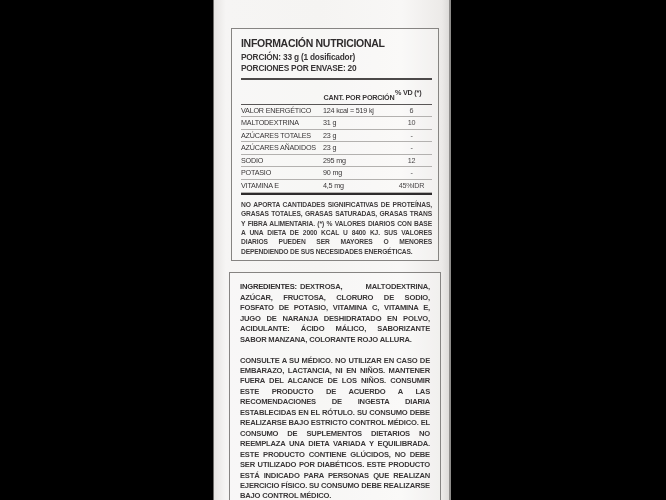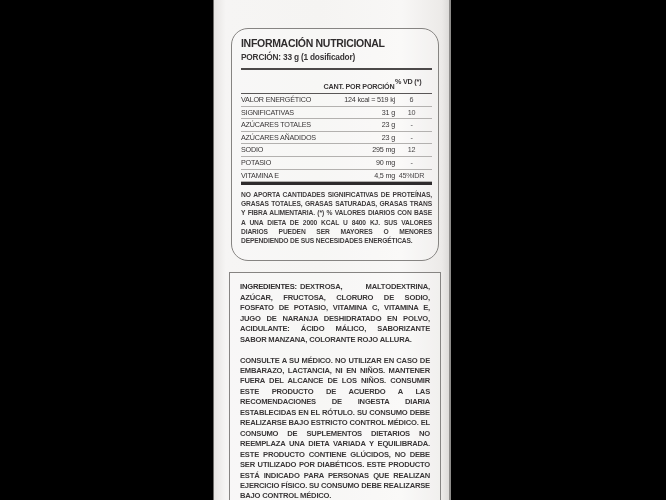--- a/index.html
+++ b/index.html
@@ -15,21 +15,21 @@
     background:linear-gradient(90deg,#e6e4e2 0%,#f6f5f4 5%,#f5f4f2 45%,#f8f7f6 80%,#eceae8 97%,#dddbd9 100%);
     border-left:1px solid #6f6d6b;
     border-right:2px solid #8e8c8a;
   }
   .panel{
     position:absolute;box-sizing:border-box;
     border:1px solid #868482;
     color:#383536;
     background:rgba(255,255,255,0.25);
   }
-  .panel-nutrition{left:17px;top:28px;width:208px;height:233px;padding:7px 6px 5px 9px;border-radius:17px;}
+  .panel-nutrition{left:17px;top:28px;width:208px;height:233px;padding:7px 6px 5px 9px;}
   .panel-info{left:15px;top:272px;width:212px;height:246px;padding:9px 10px;}
 
   .nf-title{
     font-size:10.5px;font-weight:700;letter-spacing:-0.3px;
     margin:1px 0 3px 0;color:#2f2c2d;
   }
   .nf-line{font-size:8.3px;font-weight:700;letter-spacing:-0.2px;line-height:10.5px;}
   .rule-heavy{height:2px;background:#4c4949;margin:5px 0 0 0;}
   .rule-thick{height:2.5px;background:#2e2b2c;margin:0;}
 
@@ -40,21 +40,21 @@
   .tbl-head .h-amount{grid-column:2;text-align:center;font-size:7.2px;font-weight:700;letter-spacing:-0.2px;margin-top:10px;}
   .tbl-head .h-dv{grid-column:3;text-align:left;font-size:7.2px;font-weight:700;letter-spacing:-0.2px;}
 
   .tbl-row{
     display:grid;grid-template-columns:82px 72px 33px;
     line-height:11.6px;border-bottom:1px solid #b3b1af;
     font-size:7.2px;font-weight:400;letter-spacing:-0.2px;
   }
   .tbl-row:last-of-type{border-bottom:none;}
   .c-name{text-align:left;white-space:nowrap;}
-  .c-amount{text-align:right;}
+  .c-amount{text-align:left;}
   .c-dv{text-align:center;color:#4a4748;}
 
   .nf-footnote{
     margin-top:5px;font-size:6.7px;font-weight:700;letter-spacing:-0.15px;
     line-height:9.3px;text-align:justify;color:#403d3e;
   }
 
   .ingredients{
     font-size:7.6px;font-weight:700;letter-spacing:-0.2px;
     line-height:10.6px;text-align:justify;color:#3a3738;margin:0 0 10px 0;
@@ -66,34 +66,35 @@
   }
 </style>
 </head>
 <body>
 
 <div class="photo-strip">
 
   <div class="panel panel-nutrition">
     <div class="nf-title">INFORMACIÓN NUTRICIONAL</div>
     <div class="nf-line">PORCIÓN: 33 g (1 dosificador)</div>
+    <div class="nf-line">PORCIONES POR ENVASE: 20</div>
     <div class="rule-heavy"></div>
 
     <div class="tbl-head">
       <div class="h-amount">CANT. POR PORCIÓN</div>
       <div class="h-dv">% VD (*)</div>
     </div>
 
     <div class="tbl-row">
       <div class="c-name">VALOR ENERGÉTICO</div>
       <div class="c-amount">124 kcal = 519 kj</div>
       <div class="c-dv">6</div>
     </div>
     <div class="tbl-row">
-      <div class="c-name">SIGNIFICATIVAS</div>
+      <div class="c-name">MALTODEXTRINA</div>
       <div class="c-amount">31 g</div>
       <div class="c-dv">10</div>
     </div>
     <div class="tbl-row">
       <div class="c-name">AZÚCARES TOTALES</div>
       <div class="c-amount">23 g</div>
       <div class="c-dv">-</div>
     </div>
     <div class="tbl-row">
       <div class="c-name">AZÚCARES AÑADIDOS</div>

